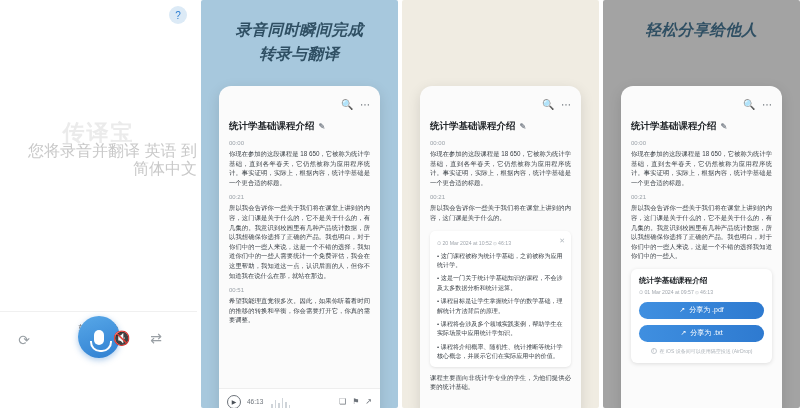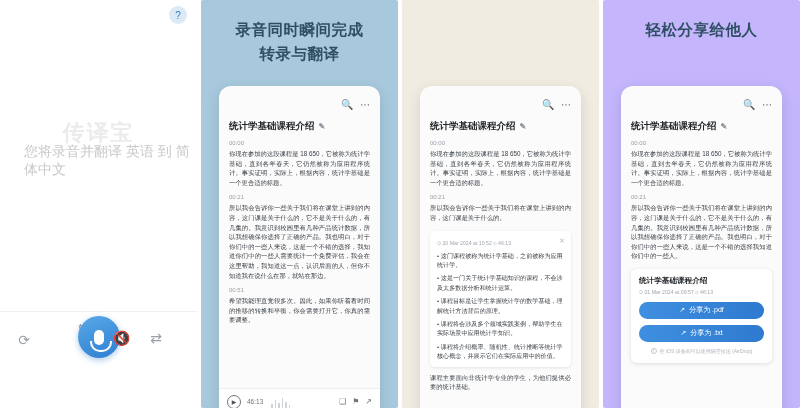--- a/index.html
+++ b/index.html
@@ -55,21 +55,21 @@
 
   .p1-body { position: relative; height: 386px; }
   .help-bubble {
     position: absolute; right: 10px; top: 6px;
     width: 18px; height: 18px; border-radius: 50%;
     background: #dceaf6; color: #2d7fd3;
     font-size: 10px; display:flex; align-items:center; justify-content:center;
   }
   .p1-center {
     position: absolute; left: 0; right: 0; top: 142px;
-    text-align: left; color: #c9c9c9; font-size: 14px; line-height: 18px; padding-left: 24px;
+    text-align: right; color: #c9c9c9; font-size: 16px; line-height: 18px; padding-left: 24px;
   }
   .p1-logo {
     position:absolute; left:0; right:0; top:118px; text-align:center;
     color:#ebebeb; font-size: 22px; font-weight:700; letter-spacing: 2px;
   }
   .p1-start {
     position: absolute; left:0; right:0; top: 322px; text-align:center;
     color:#7a7a7a; font-size: 10px;
   }
   .p1-controls {
@@ -96,24 +96,24 @@
   .ctl-ico.refresh { left: 14px; top: 16px; }
   .p1-divider { position:absolute; left:0; right:0; bottom: 74px; height:1px; background:#f0f0f0; }
 
   
   .promo {
     width: 198px; height: 408px; position: relative; overflow: hidden;
     border-radius: 2px;
   }
   .promo.blue  { background: #a7c8dd; }
   .promo.cream { background: #f0ece2; }
-  .promo.blue2 { background: #c4b5fd; }
+  .promo.blue2 { background: #a3a3a3; }
   .promo-title {
     padding: 18px 14px 0; text-align: center; color: #2f4f63;
-    font-size: 15.5px; font-weight: 700; line-height: 24px; letter-spacing: .5px;
+    font-size: 15.5px; font-weight: 700; line-height: 24px; letter-spacing: .5px; font-style: italic;
   }
   .promo.cream .promo-title { color:#3a3f45; }
 
   .phone {
     position: absolute; left: 18px; right: 18px; top: 86px; bottom: -6px;
     background: #fbfbfb; border-radius: 12px 12px 0 0;
     box-shadow: 0 4px 14px rgba(0,0,0,.12);
     overflow: hidden;
     padding: 10px 10px 0;
   }

